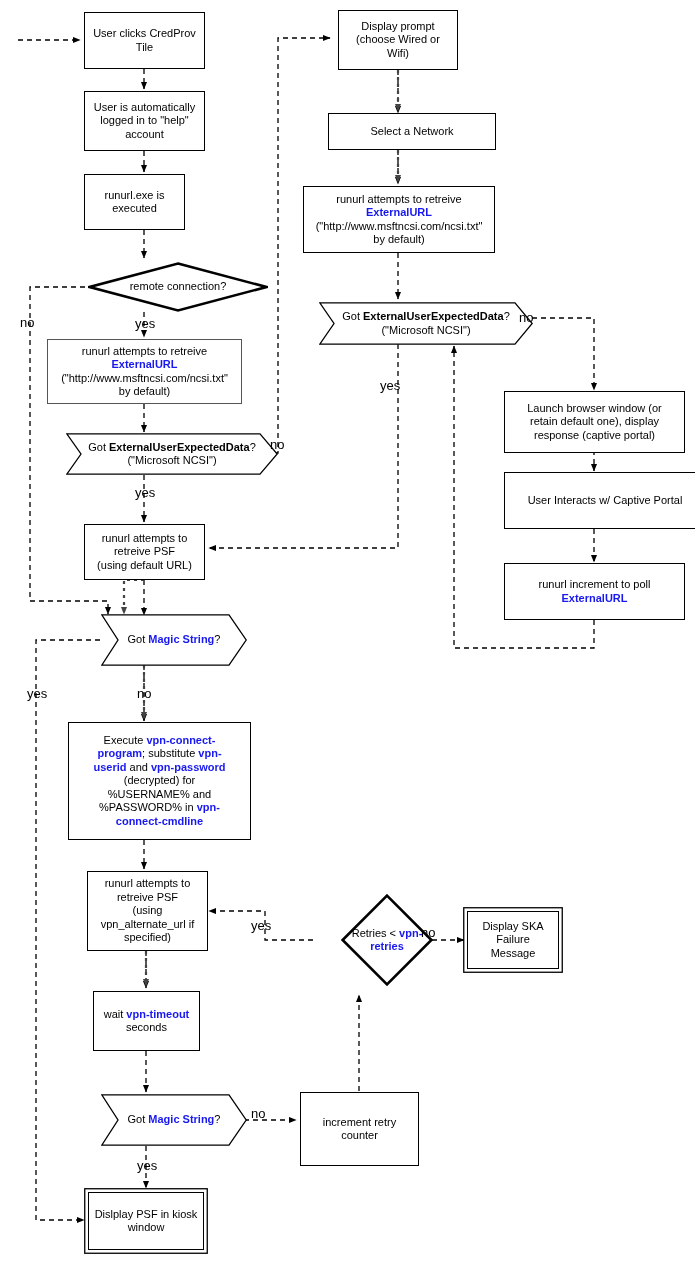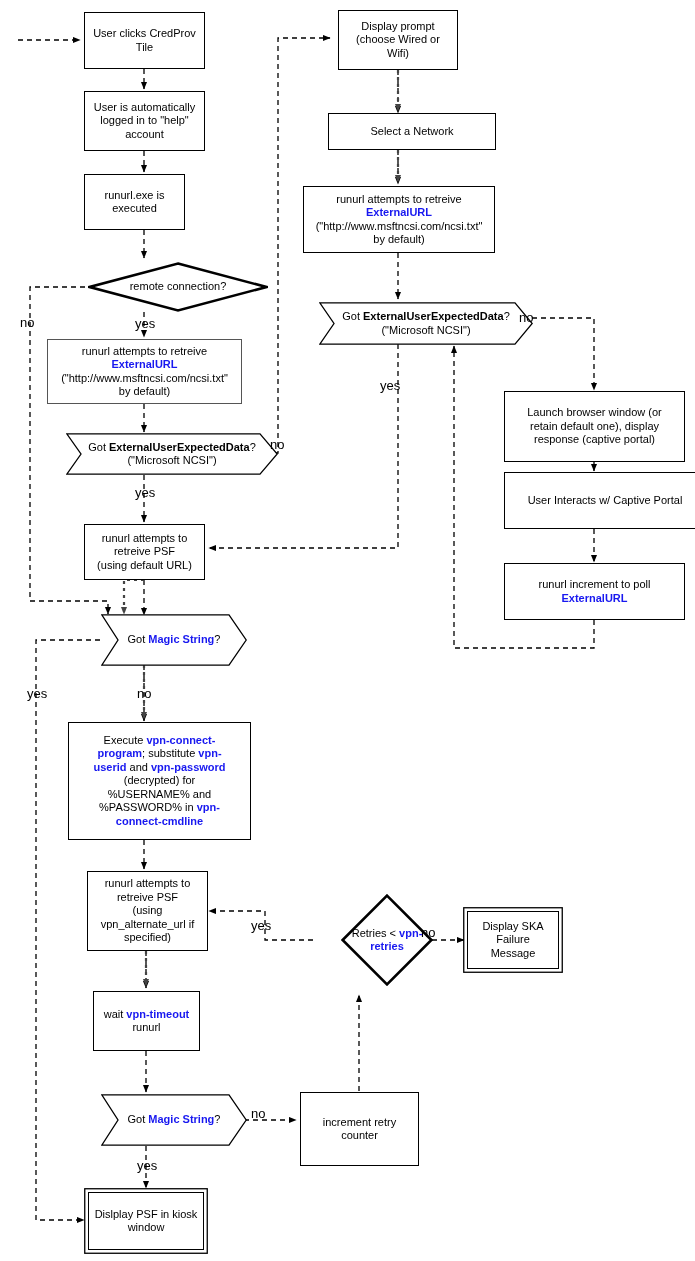--- a/index.html
+++ b/index.html
@@ -156,21 +156,21 @@
   </div>
 
   <div class="node box" style="left:87px;top:871px;width:121px;height:80px;">
     <div class="inner">
       <span>runurl attempts to</span><br><span>retreive PSF</span><br><span>(using</span><br><span>vpn_alternate_url if</span><br><span>specified)</span>
     </div>
   </div>
 
   <div class="node box" style="left:93px;top:991px;width:107px;height:60px;">
     <div class="inner">
-      <span>wait </span><span class="kw">vpn-timeout</span><br><span>runurl</span>
+      <span>wait </span><span class="kw">vpn-timeout</span><br><span>seconds</span>
     </div>
   </div>
 
   <div class="node shape" style="left:73px;top:1094px;width:146px;height:52px;">
     <svg class="shp-svg" viewBox="0 0 146 52" preserveAspectRatio="none">
       <polygon points="0.8,0.8 128,0.8 145.2,26 128,51.2 0.8,51.2 17,26" fill="#fff" stroke="#000" stroke-width="1.3" vector-effect="non-scaling-stroke"></polygon>
     </svg>
     <div class="shp-label">
       <span>Got </span><span class="kw">Magic String</span><span>?</span>
     </div>
@@ -223,21 +223,21 @@
 
   <div class="node shape" style="left:291px;top:302px;width:214px;height:43px;">
     <svg class="shp-svg" viewBox="0 0 214 43" preserveAspectRatio="none">
       <polygon points="0.8,0.8 196,0.8 213.2,21.5 196,42.2 0.8,42.2 15,21.5" fill="#fff" stroke="#000" stroke-width="1.3" vector-effect="non-scaling-stroke"></polygon>
     </svg>
     <div class="shp-label">
       <span>Got </span><span class="bld">ExternalUserExpectedData</span><span>?</span><br><span>("Microsoft NCSI")</span>
     </div>
   </div>
 
-  <div class="node box" style="left:504px;top:391px;width:181px;height:71px;">
+  <div class="node box" style="left:504px;top:391px;width:181px;height:62px;">
     <div class="inner">
       <span>Launch browser window (or</span><br><span>retain default one), display</span><br><span>response (captive portal)</span>
     </div>
   </div>
 
   <div class="node box" style="left:504px;top:472px;width:202px;height:57px;">
     <div class="inner">
       <span>User Interacts w/ Captive Portal</span>
     </div>
   </div>

